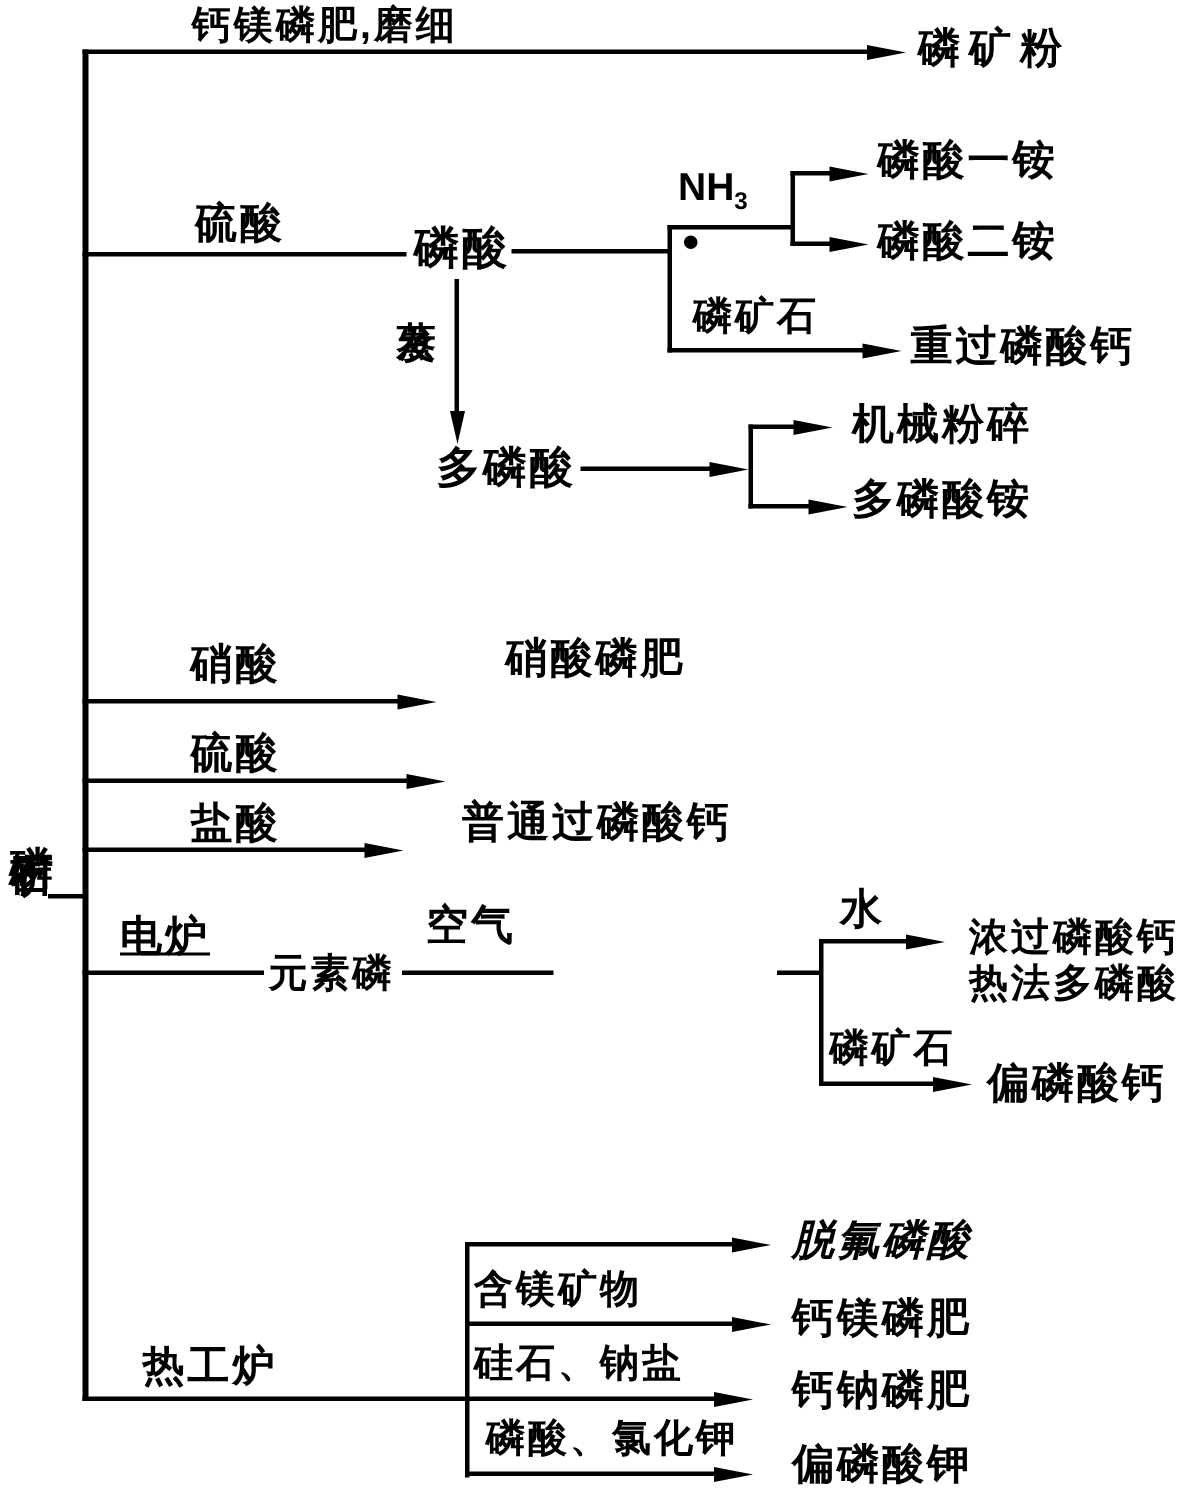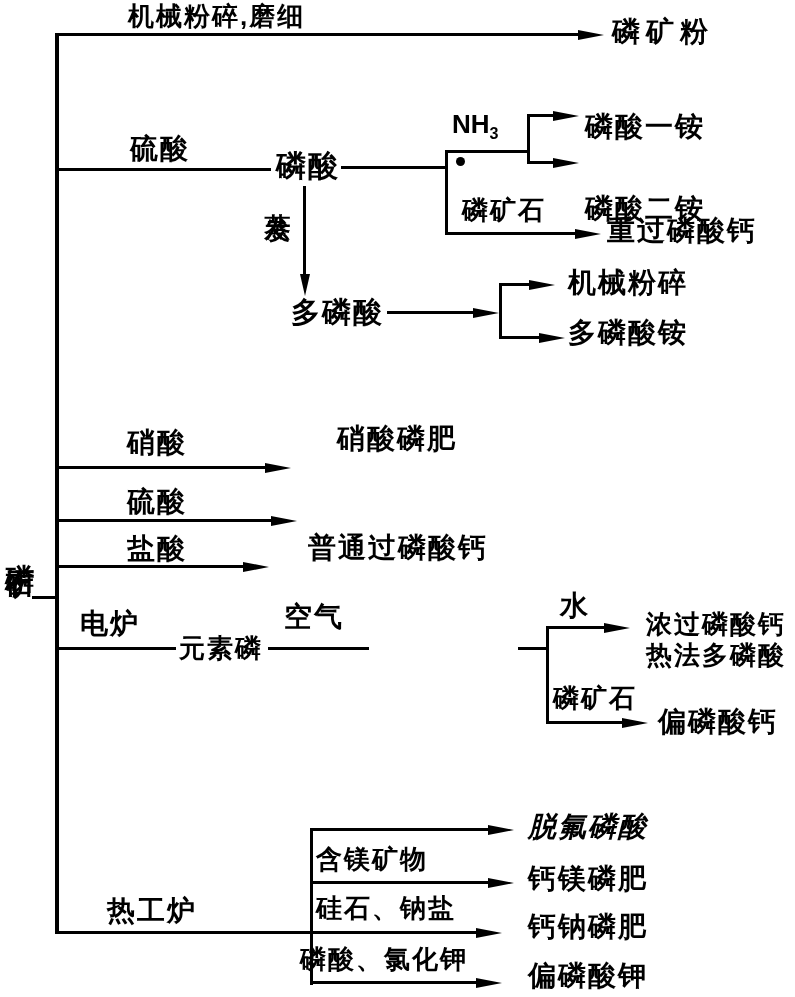--- a/index.html
+++ b/index.html
@@ -38,39 +38,39 @@
 
 <div id="canvas">
 
   <div class="lbl vert" style="left:4px; top:540px; height:112px; font-size:29px;">磷矿石</div>
   <div class="hl" style="left:32px; top:596px; width:24px;"></div>
 
   <div class="vl" style="left:55px; top:33px; height:901px; width:4px;"></div>
 
   <div class="hl" style="left:55px; top:33px; width:525px;"></div>
   <div class="arr" style="left:578px; top:29.5px;"></div>
-  <div class="lbl sm" style="left:128px; top:2px;">机械粉碎,磨细</div>
+  <div class="lbl sm" style="left:128px; top:2px;">钙镁磷肥,磨细</div>
   <div class="lbl" style="left:612px; top:17px; letter-spacing:6px;">磷矿粉</div>
 
   <div class="hl" style="left:55px; top:168px; width:216px;"></div>
   <div class="lbl" style="left:130px; top:134px;">硫酸</div>
   <div class="lbl" style="left:276px; top:150px; font-size:30px;">磷酸</div>
 
   <div class="hl" style="left:341px; top:166px; width:106px;"></div>
   <div class="vl" style="left:445px; top:150px; height:85px;"></div>
   <div class="hl" style="left:445px; top:150px; width:84px;"></div>
   <div class="vl" style="left:527px; top:114px; height:50px;"></div>
   <div class="lbl sm" style="left:452px; top:110px; letter-spacing:0;"><span>NH</span><sub>3</sub></div>
   <div class="dot" style="left:456px; top:157px;"></div>
   <div class="hl" style="left:527px; top:114px; width:28px;"></div>
   <div class="arr" style="left:553px; top:110.5px;"></div>
-  <div class="lbl" style="left:585px; top:112px;">磷酸一铵</div>
+  <div class="lbl" style="left:585px; top:92px;">磷酸一铵</div>
   <div class="hl" style="left:527px; top:161px; width:28px;"></div>
   <div class="arr" style="left:553px; top:157.5px;"></div>
-  <div class="lbl" style="left:585px; top:146px;margin-top:48px;">磷酸二铵</div>
+  <div class="lbl" style="left:585px; top:146px;">磷酸二铵</div>
   <div class="lbl sm" style="left:462px; top:196px;">磷矿石</div>
   <div class="hl" style="left:445px; top:232px; width:132px;"></div>
   <div class="arr" style="left:575px; top:228.5px;"></div>
   <div class="lbl" style="left:607px; top:216px;">重过磷酸钙</div>
 
   <div class="vl" style="left:303px; top:186px; height:90px;"></div>
   <div class="arrd" style="left:299.5px; top:274px;"></div>
   <div class="lbl vert sm" style="left:264px; top:193px; height:70px; letter-spacing:3px;">蒸发</div>
   <div class="lbl" style="left:291px; top:297px; font-size:29px;">多磷酸</div>
 
@@ -91,53 +91,53 @@
 
   <div class="lbl" style="left:127px; top:487px;">硫酸</div>
   <div class="hl" style="left:55px; top:519px; width:218px;"></div>
   <div class="arr" style="left:271px; top:515.5px;"></div>
   <div class="lbl" style="left:308px; top:503px;margin-top:30px;">普通过磷酸钙</div>
 
   <div class="lbl" style="left:127px; top:534px;">盐酸</div>
   <div class="hl" style="left:55px; top:565px; width:190px;"></div>
   <div class="arr" style="left:243px; top:561.5px;"></div>
 
-  <div class="lbl" style="left:80px; top:609px;">电炉</div>
+  <div class="lbl" style="left:80px; top:609px;text-decoration:underline;">电炉</div>
   <div class="hl" style="left:55px; top:647px; width:121px;"></div>
   <div class="lbl sm" style="left:179px; top:634px;">元素磷</div>
   <div class="lbl" style="left:284px; top:602px;">空气</div>
   <div class="hl" style="left:268px; top:647px; width:101px;"></div>
   <div class="hl" style="left:518px; top:647px; width:30px;"></div>
   <div class="vl" style="left:546px; top:626px; height:98px;"></div>
   <div class="hl" style="left:546px; top:626px; width:60px;"></div>
   <div class="arr" style="left:604px; top:622.5px;"></div>
   <div class="lbl" style="left:560px; top:591px;">水</div>
   <div class="lbl sm" style="left:646px; top:610px;">浓过磷酸钙</div>
   <div class="lbl sm" style="left:646px; top:641px;">热法多磷酸</div>
   <div class="hl" style="left:546px; top:721px; width:78px;"></div>
   <div class="arr" style="left:622px; top:717.5px;"></div>
   <div class="lbl sm" style="left:553px; top:684px;">磷矿石</div>
   <div class="lbl" style="left:658px; top:707px;">偏磷酸钙</div>
 
-  <div class="lbl" style="left:95px; top:896px;margin-left:12px;">热工炉</div>
+  <div class="lbl" style="left:95px; top:896px;">热工炉</div>
   <div class="hl" style="left:55px; top:931px; width:257px;"></div>
   <div class="vl" style="left:310px; top:828px; height:157px;"></div>
 
   <div class="hl" style="left:310px; top:828px; width:180px;"></div>
   <div class="arr" style="left:488px; top:824.5px;"></div>
   <div class="lbl" style="left:528px; top:812px;font-style:italic;">脱氟磷酸</div>
 
   <div class="lbl sm" style="left:316px; top:845px;">含镁矿物</div>
   <div class="hl" style="left:310px; top:881px; width:180px;"></div>
   <div class="arr" style="left:488px; top:877.5px;"></div>
   <div class="lbl" style="left:528px; top:864px;">钙镁磷肥</div>
 
   <div class="lbl sm" style="left:316px; top:894px;">硅石、钠盐</div>
   <div class="hl" style="left:310px; top:931px; width:168px;"></div>
   <div class="arr" style="left:476px; top:927.5px;"></div>
   <div class="lbl" style="left:528px; top:912px;">钙钠磷肥</div>
 
-  <div class="lbl sm" style="left:300px; top:945px;">磷酸、氯化钾</div>
+  <div class="lbl sm" style="left:324px; top:945px;font-family:Liberation Serif, serif;">磷酸、氯化钾</div>
   <div class="hl" style="left:310px; top:981px; width:168px;"></div>
   <div class="arr" style="left:476px; top:977.5px;"></div>
   <div class="lbl" style="left:528px; top:961px;">偏磷酸钾</div>
 
 </div>
 
 </body></html>

